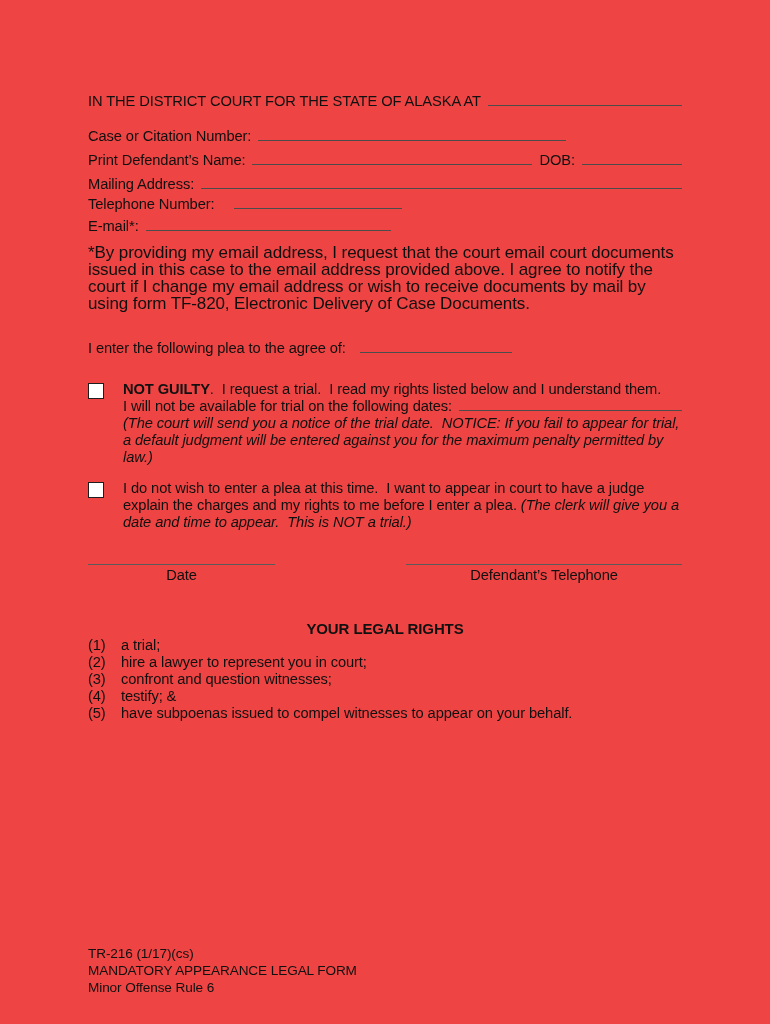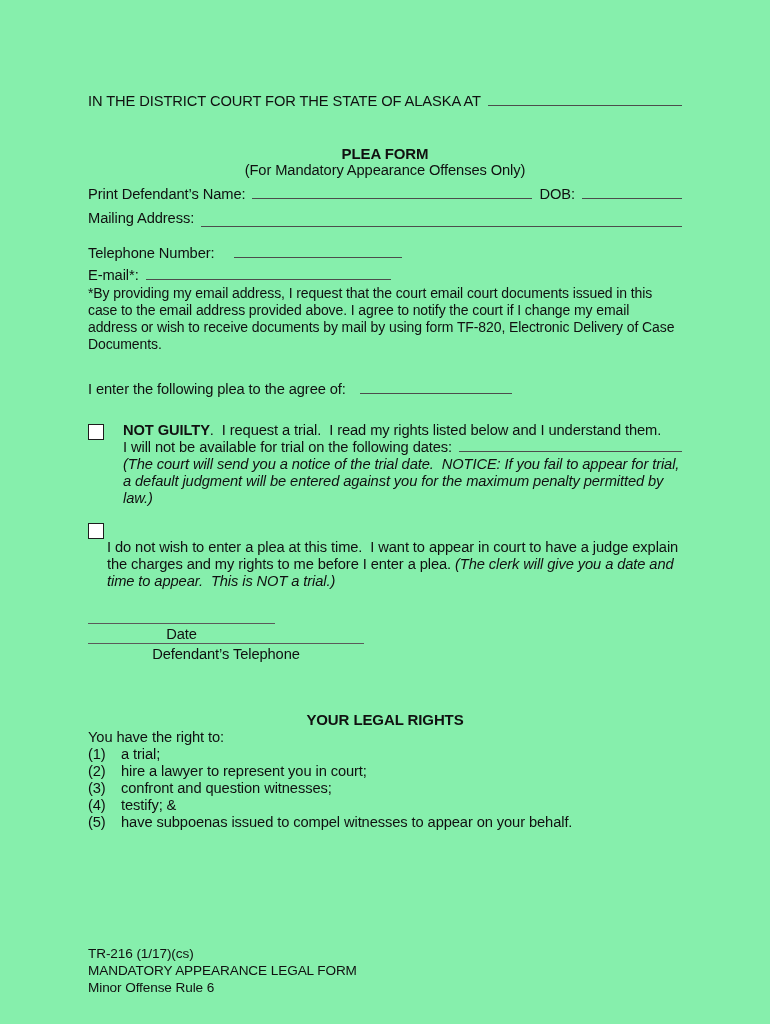--- a/index.html
+++ b/index.html
@@ -1,21 +1,21 @@
 <!DOCTYPE html>
 <html><head>
 <meta charset="utf-8">
 <style>
   * { margin: 0; padding: 0; box-sizing: border-box; }
   html, body { background: #ffffff; }
   .page {
     width: 770px;
     height: 1024px;
     margin: 0 auto;
-    background: #86efac;
+    background: #ef4444;
     color: #101010;
     font-family: "Liberation Sans", sans-serif;
     font-size: 14.7px;
     letter-spacing: -0.1px;
     line-height: 17px;
     padding: 93px 88px 28px 88px;
     display: flex;
     flex-direction: column;
     position: relative;
   }
@@ -32,71 +32,70 @@
 
   
   .court-row { margin-top: 0; }
   .title-block { text-align: center; margin-top: 35px; }
   .title { font-weight: bold; font-size: 15px; letter-spacing: -0.1px; }
   .subtitle { margin-top: 0; }
 
   
   .f-case   { margin-top: 18px; }
   .f-name   { margin-top: 7px; }
-  .f-mail   { margin-top: 7px; align-items: flex-end; }
-  .f-phone  { margin-top: 18px; gap: 6px; }
+  .f-mail   { margin-top: 7px; }
+  .f-phone  { margin-top: 3px; gap: 6px; }
   .f-email  { margin-top: 5px; }
   .w-case   { width: 308px; }
   .w-dob    { width: 100px; }
   .w-phone  { width: 168px; }
   .w-email  { width: 245px; }
   .w-charge { width: 152px; }
 
   .email-note {
-    margin-top: 1px;
-    font-size: 14px;
+    margin-top: 9px;
+    font-size: 17px;
     letter-spacing: -0.1px;
     line-height: 17px;
     white-space: pre-wrap;
   }
 
   .plea-row { margin-top: 28px; }
 
   
   .option { display: flex; margin-top: 24px; }
-  .option.second { margin-top: 14px; flex-direction: column; }
+  .option.second { margin-top: 14px; }
   .checkbox {
     width: 16px; height: 16px;
     border: 1.8px solid #1d1d1d;
     background: #fff;
     margin-top: 2px;
     flex: 0 0 auto;
     cursor: pointer;
   }
   .opt-text { margin-left: 19px; flex: 1 1 auto; }
   .opt-line1 { white-space: pre; }
   .opt-bold { font-weight: bold; }
   .italic { font-style: italic; }
   .keep-sp { white-space: pre-wrap; }
 
   
   .sig-row {
     margin-top: 33px;
     display: flex;
     justify-content: space-between;
     align-items: flex-start;
-    flex-direction: column;
   }
   .sig-box { text-align: center; padding-top: 2px; border-top: 1.6px solid #5a5a5a; }
   .sig-date { width: 187px; }
   .sig-sign { width: 276px; }
 
   
   .rights { margin-top: 36px; }
-  .rights-heading { text-align: center; font-weight: bold; font-size: 15px; margin-top: 12px; }
+  .rights-heading { text-align: center; font-weight: bold; font-size: 15px; }
   .rights-intro { margin-top: 1px; }
   .rights-list { }
   .r-item { display: flex; }
   .r-num { width: 33px; flex: 0 0 auto; }
   .r-text { flex: 1 1 auto; }
 
   
   .footer {
     margin-top: auto;
     display: flex;
@@ -111,25 +110,26 @@
 <body>
 
 <div class="page">
 
   <div class="row court-row">
     <span class="lbl">IN THE DISTRICT COURT FOR THE STATE OF ALASKA AT</span>
     <span class="sp"></span>
     <span class="blank fill"></span>
   </div>
 
-  <div class="title-block">
-    <div class="title">PLEA FORM</div>
-    <div class="subtitle">(For Mandatory Appearance Offenses Only)</div>
-  </div>
-
+
+  <div class="row f-case">
+    <span class="lbl">Case or Citation Number:</span>
+    <span class="sp"></span>
+    <span class="blank w-case"></span>
+  </div>
 
   <div class="row f-name">
     <span class="lbl">Print Defendant’s Name:</span>
     <span class="sp"></span>
     <span class="blank fill"></span>
     <span class="sp"></span>
     <span class="lbl">DOB:</span>
     <span class="sp"></span>
     <span class="blank w-dob"></span>
   </div>
@@ -183,21 +183,20 @@
     <div class="sig-box sig-date">
       <span>Date</span>
     </div>
     <div class="sig-box sig-sign">
       <span>Defendant’s Telephone</span>
     </div>
   </div>
 
   <div class="rights">
     <div class="rights-heading">YOUR LEGAL RIGHTS</div>
-    <div class="rights-intro">You have the right to:</div>
     <div class="rights-list">
       <div class="r-item">
         <span class="r-num">(1)</span>
         <span class="r-text">a trial;</span>
       </div>
       <div class="r-item">
         <span class="r-num">(2)</span>
         <span class="r-text">hire a lawyer to represent you in court;</span>
       </div>
       <div class="r-item">

